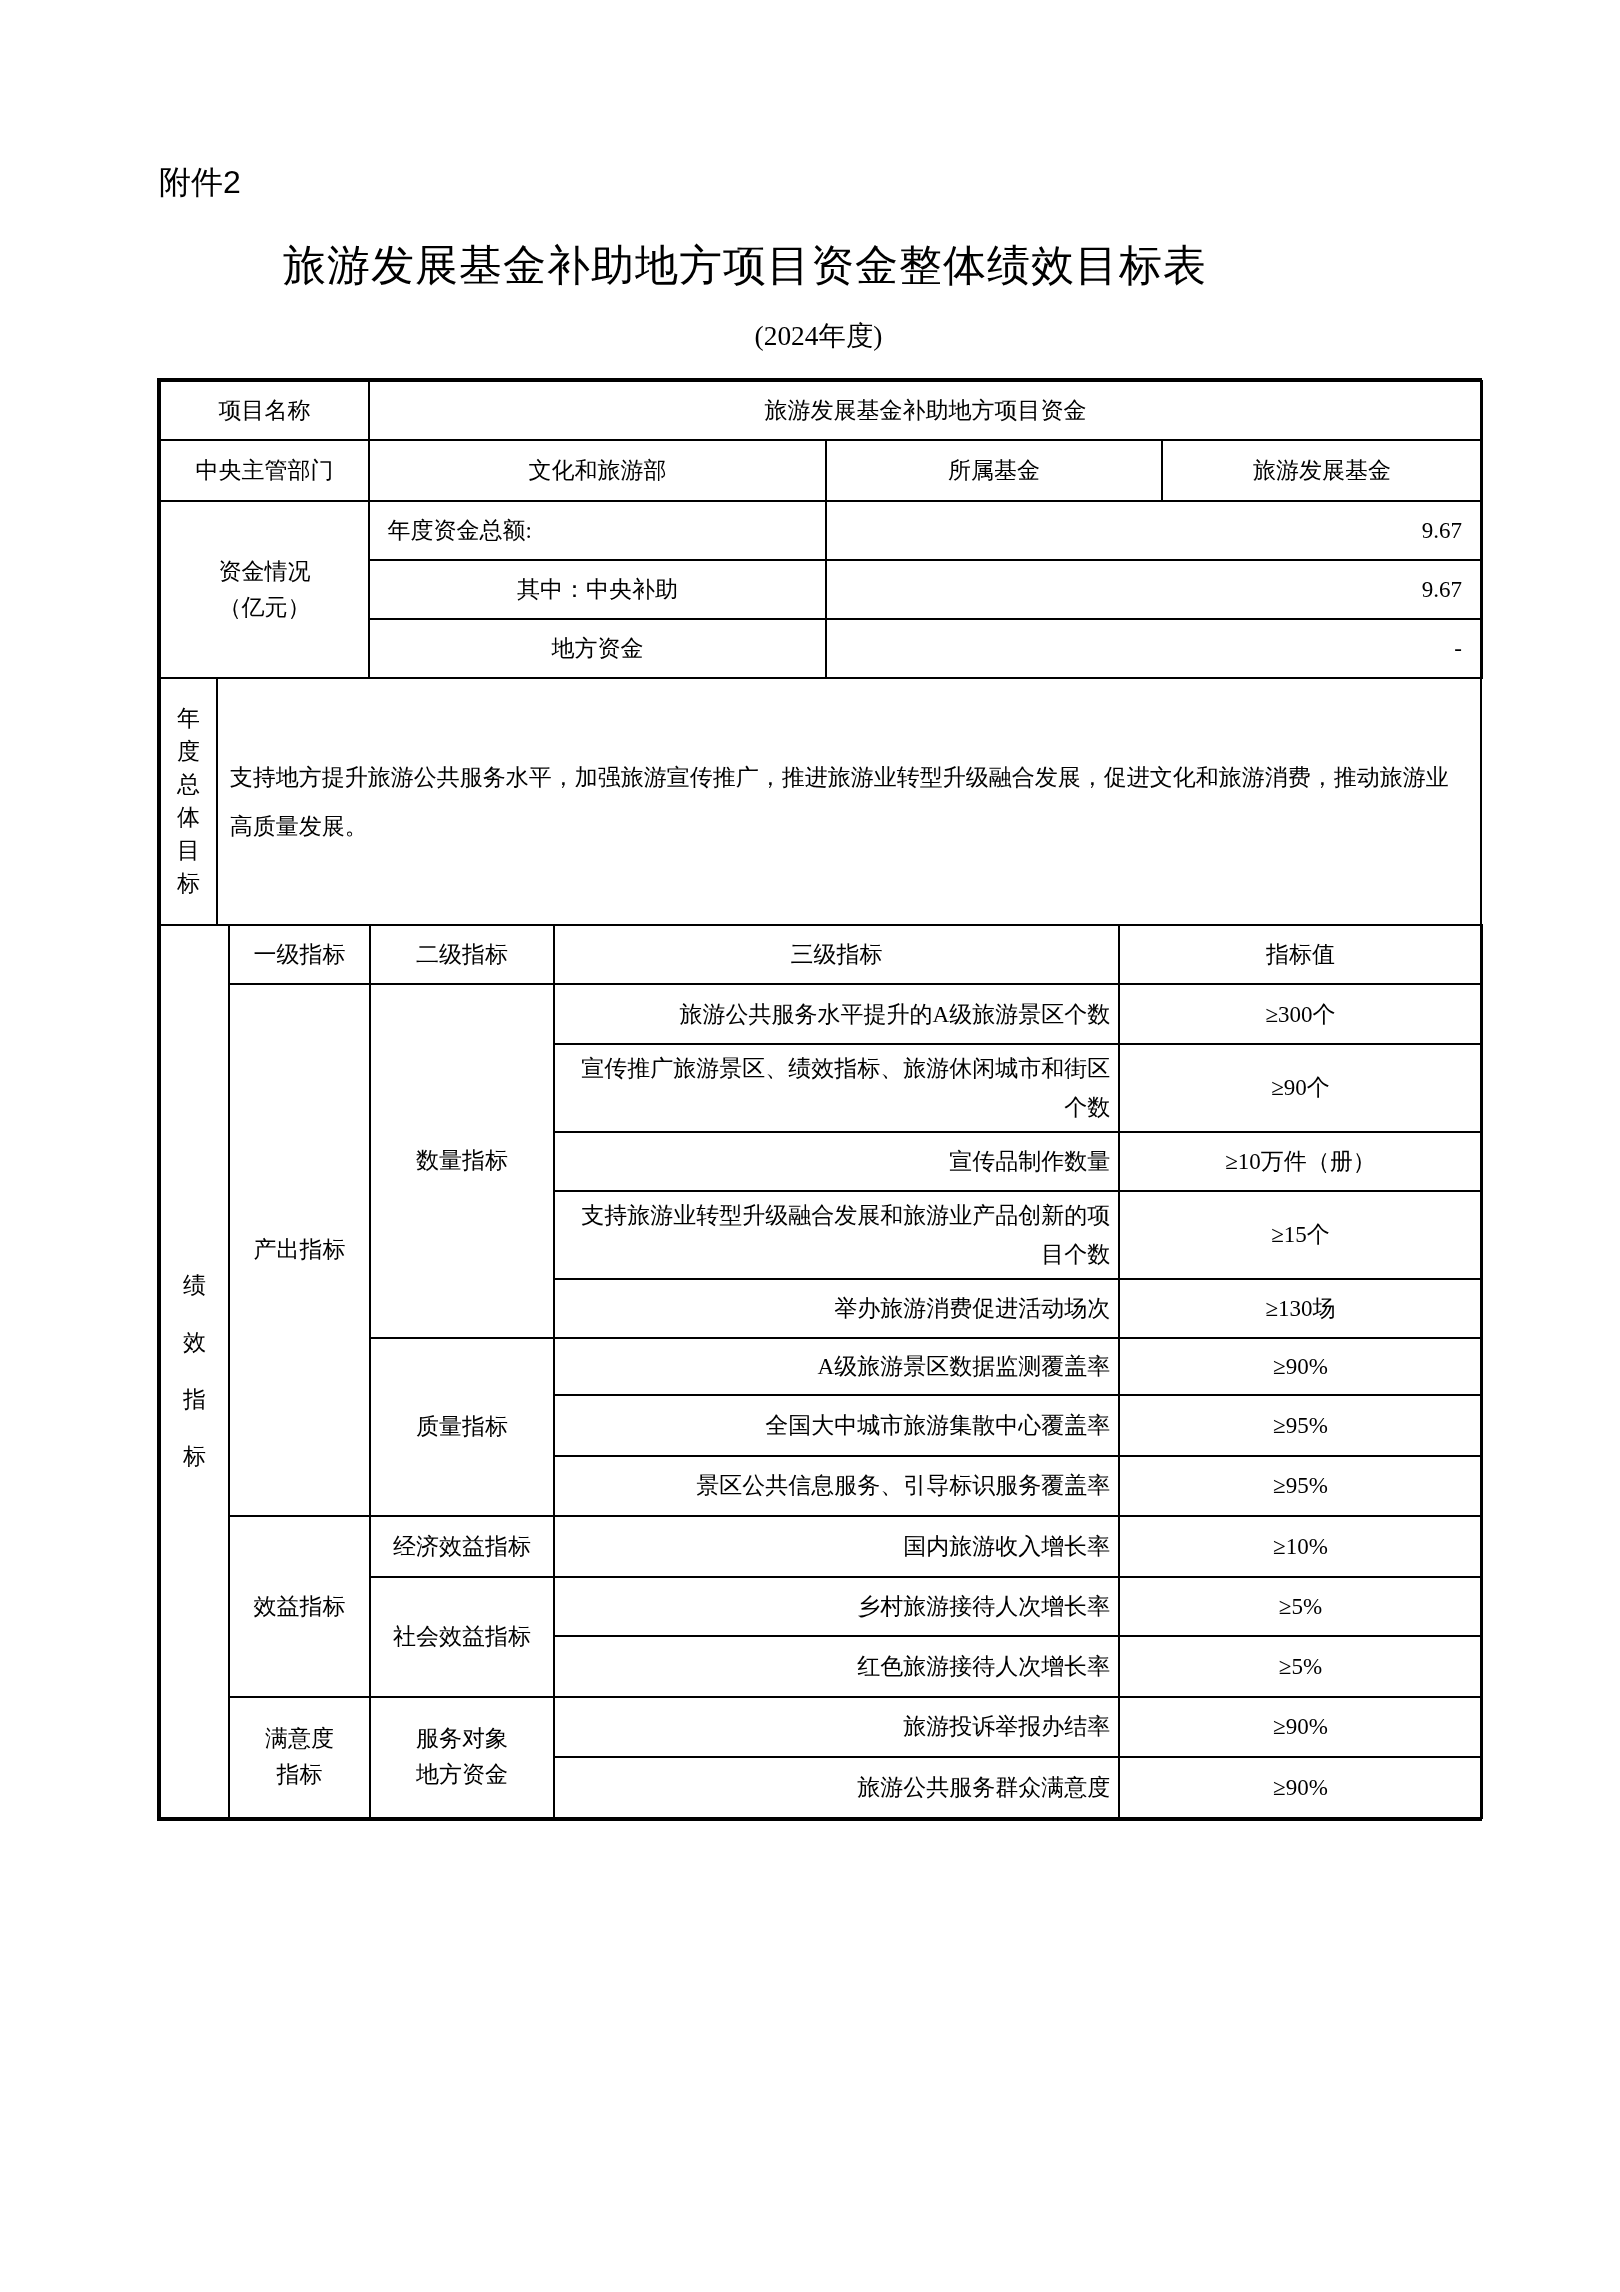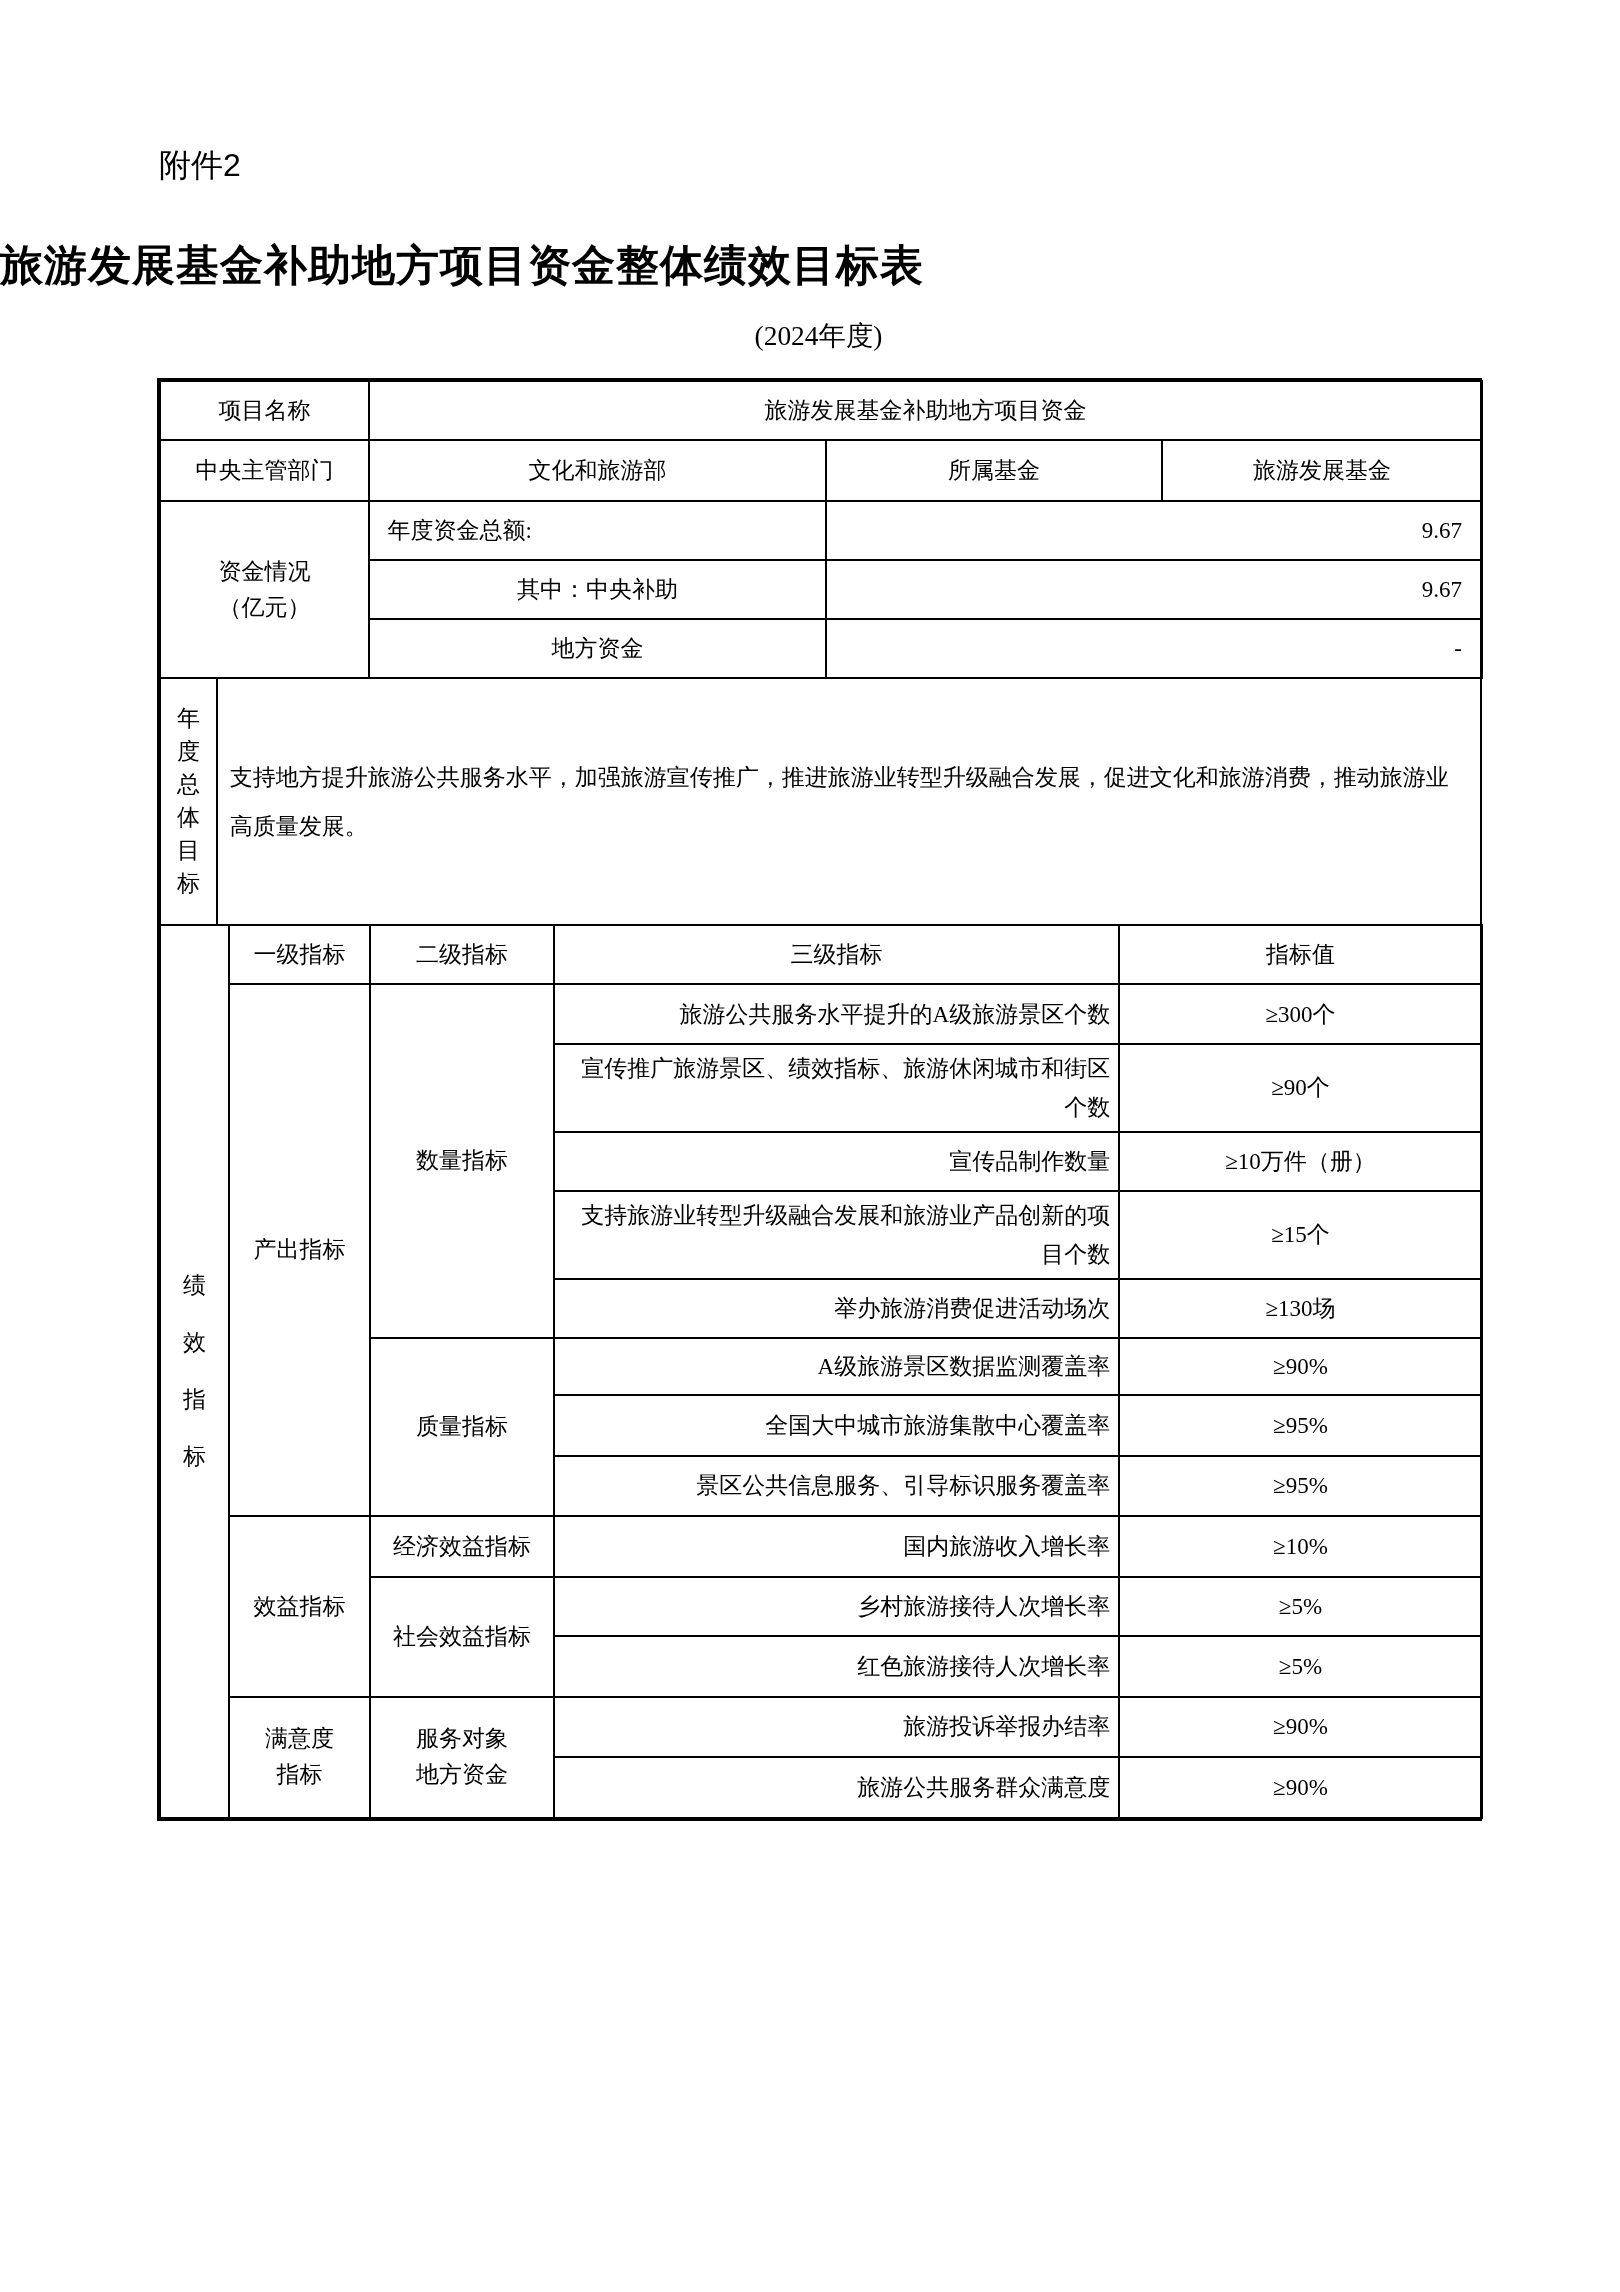--- a/index.html
+++ b/index.html
@@ -6,28 +6,28 @@
   .page{
     position:relative;
     width:1620px;height:2293px;
     background:#ffffff;
     color:#000000;
     font-family:"Liberation Serif","DejaVu Serif",serif;
     margin:0 auto;
     overflow:hidden;
   }
   .attachment{
-    position:absolute;left:159px;top:144px;
+    position:absolute;left:159px;top:161px;
     font-size:32px;
     font-family:"Liberation Sans","DejaVu Sans",sans-serif;
   }
   .title-band{
     position:absolute;left:0;top:237px;width:1490px;
-    text-align:left;
-    font-size:43px;font-weight:bold;letter-spacing:1px;
+    text-align:center;
+    font-size:43px;font-weight:normal;letter-spacing:1px;
   }
   .subtitle-band{
     position:absolute;left:0;top:318px;width:1637px;
     text-align:center;
     font-size:27.4px;
   }
   .tablewrap{
     position:absolute;left:157px;top:378px;width:1321px;
     border:2px solid #000;
   }

